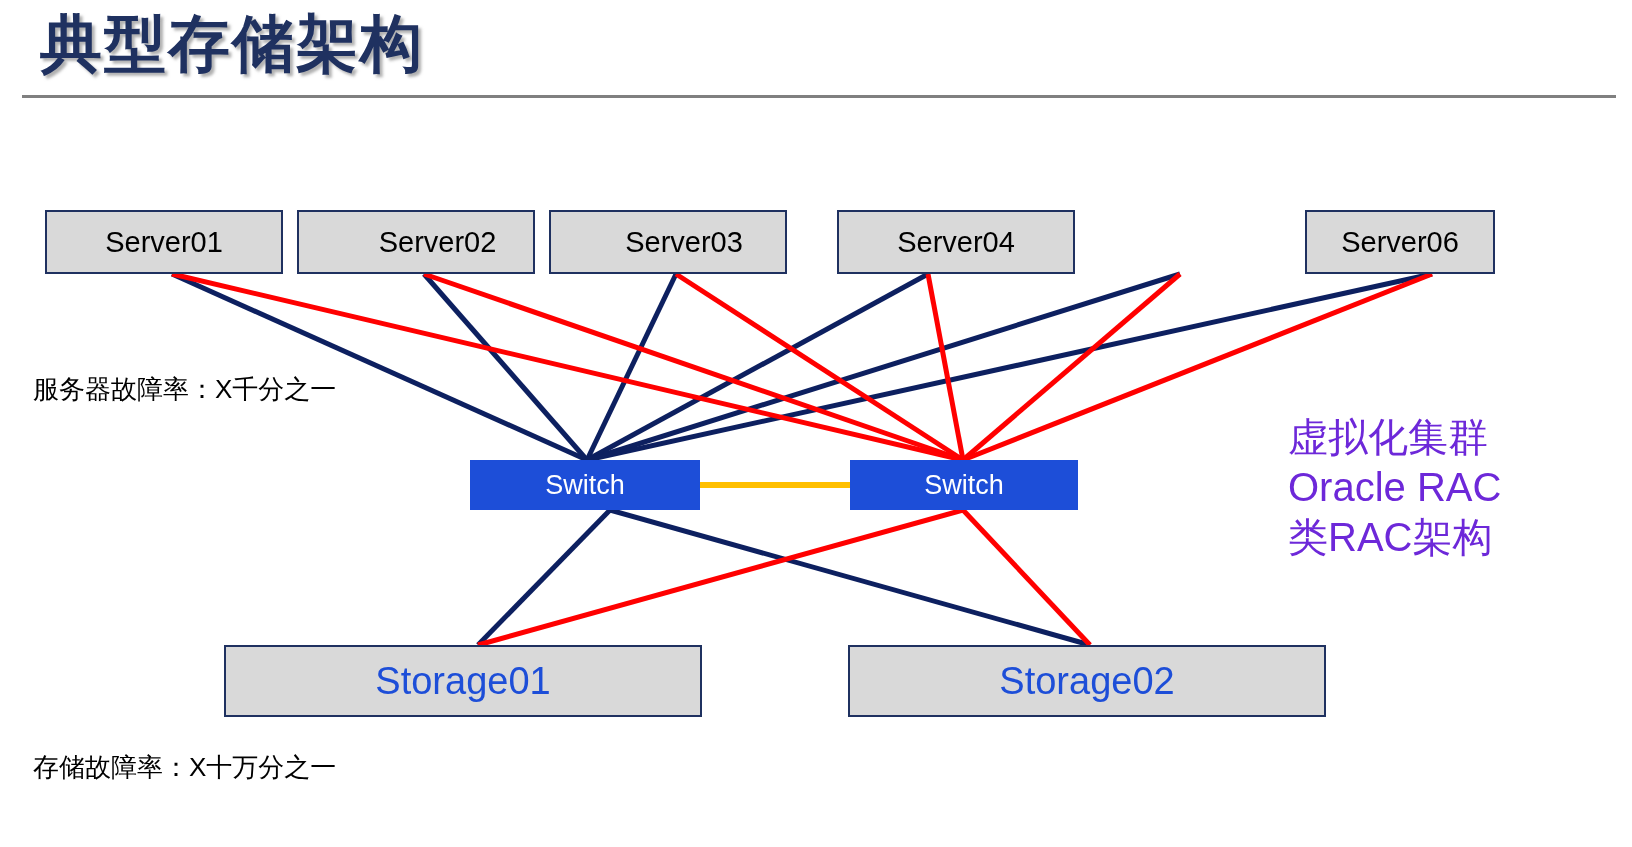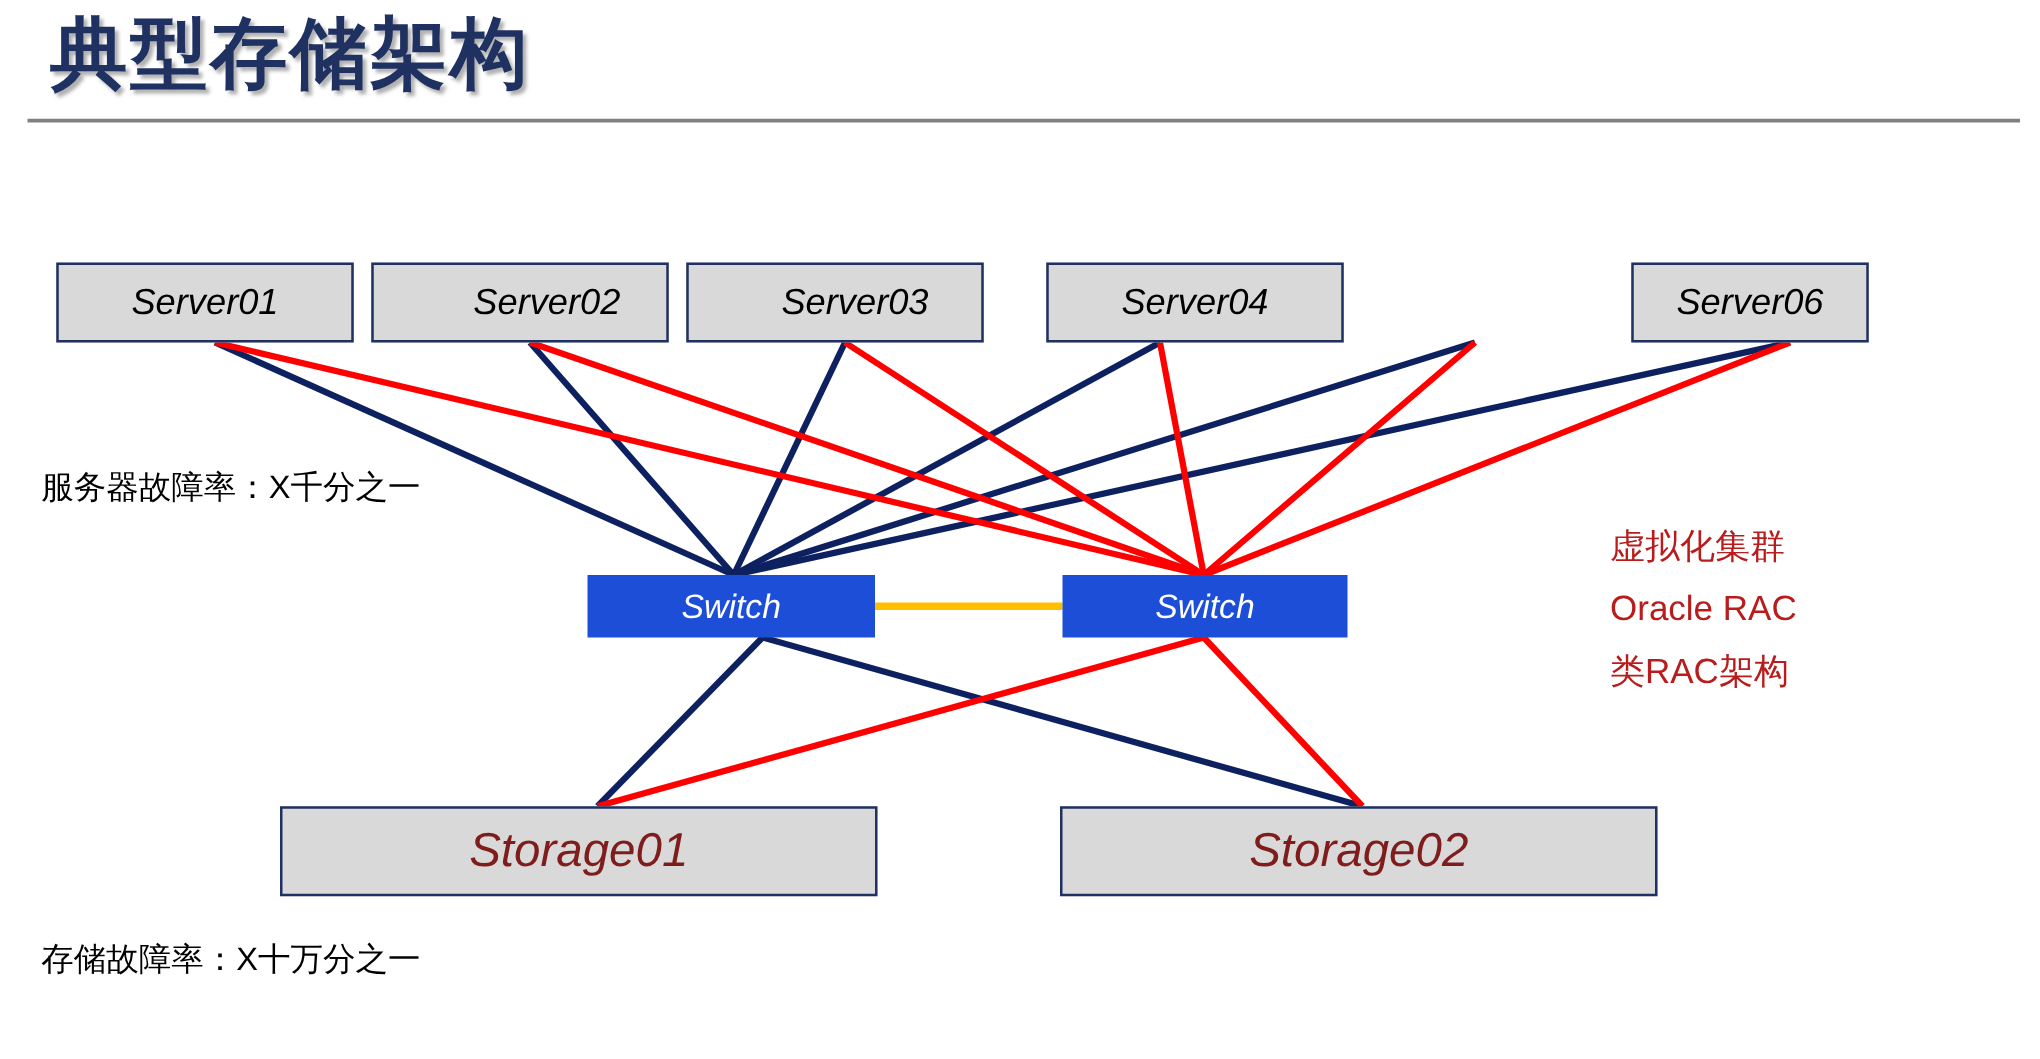--- a/index.html
+++ b/index.html
@@ -54,33 +54,32 @@
   }
 
   
   .node {
     position: absolute;
     box-sizing: border-box;
     display: flex;
     align-items: center;
     justify-content: center;
     text-align: center;
-    font-style: italic;
   }
   .server {
     background: #d9d9d9;
     border: 2px solid #1f3160;
     color: #000000;
     font-size: 29px;
     height: 64px;
   }
   .storage {
     background: #d9d9d9;
     border: 2px solid #1f3160;
-    color: #7f1d1d;
+    color: #1d4ed8;
     font-size: 38px;
     height: 72px;
   }
   .switch {
     background: #1d4ed8;
     border: none;
     color: #ffffff;
     font-size: 27px;
     height: 50px;
   }
@@ -107,22 +106,22 @@
     white-space: nowrap;
     margin-left: 29px;
   }
   #note-server { left: 4px; top: 372px; }
   #note-storage { left: 4px; top: 750px; }
 
   #cluster-note {
     position: absolute;
     left: 1288px;
     top: 412px;
-    color: #b91c1c;
-    font-size: 28px;
+    color: #6d28d9;
+    font-size: 40px;
     line-height: 50px;
     white-space: nowrap;
   }
   #cluster-note div { display: block; }
 </style>
 </head>
 <body>
 
 <div id="slide">
 

